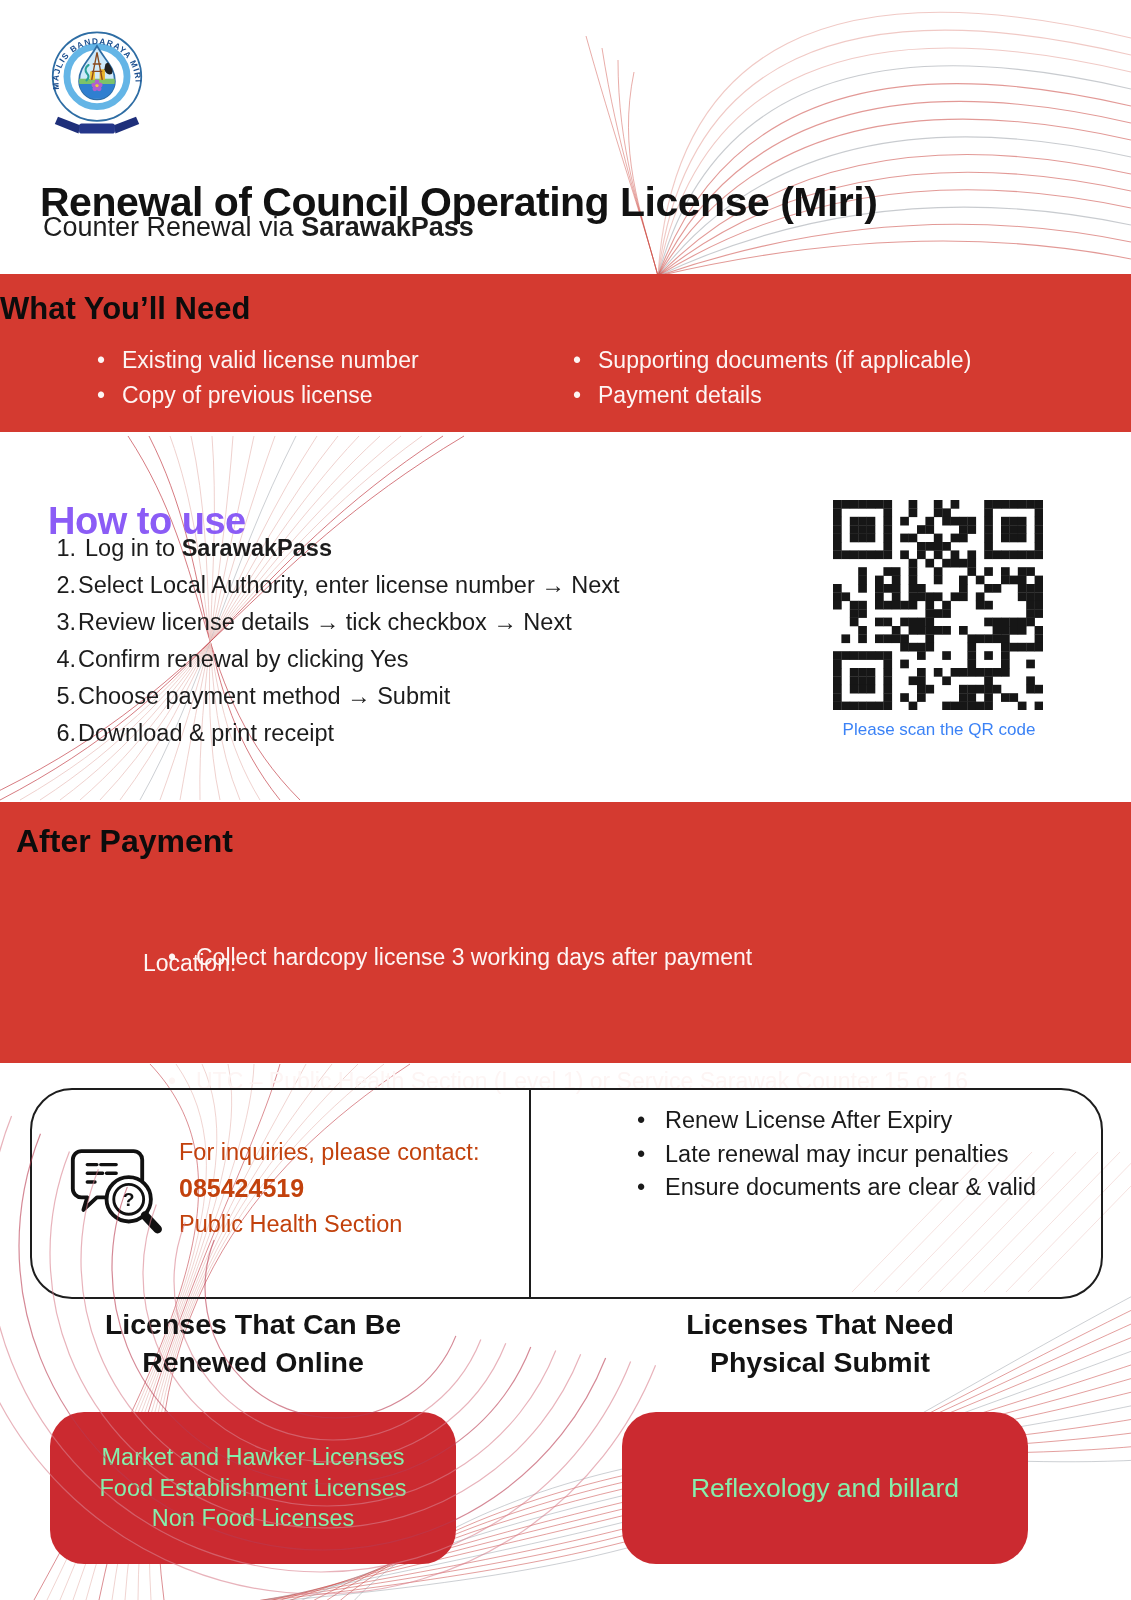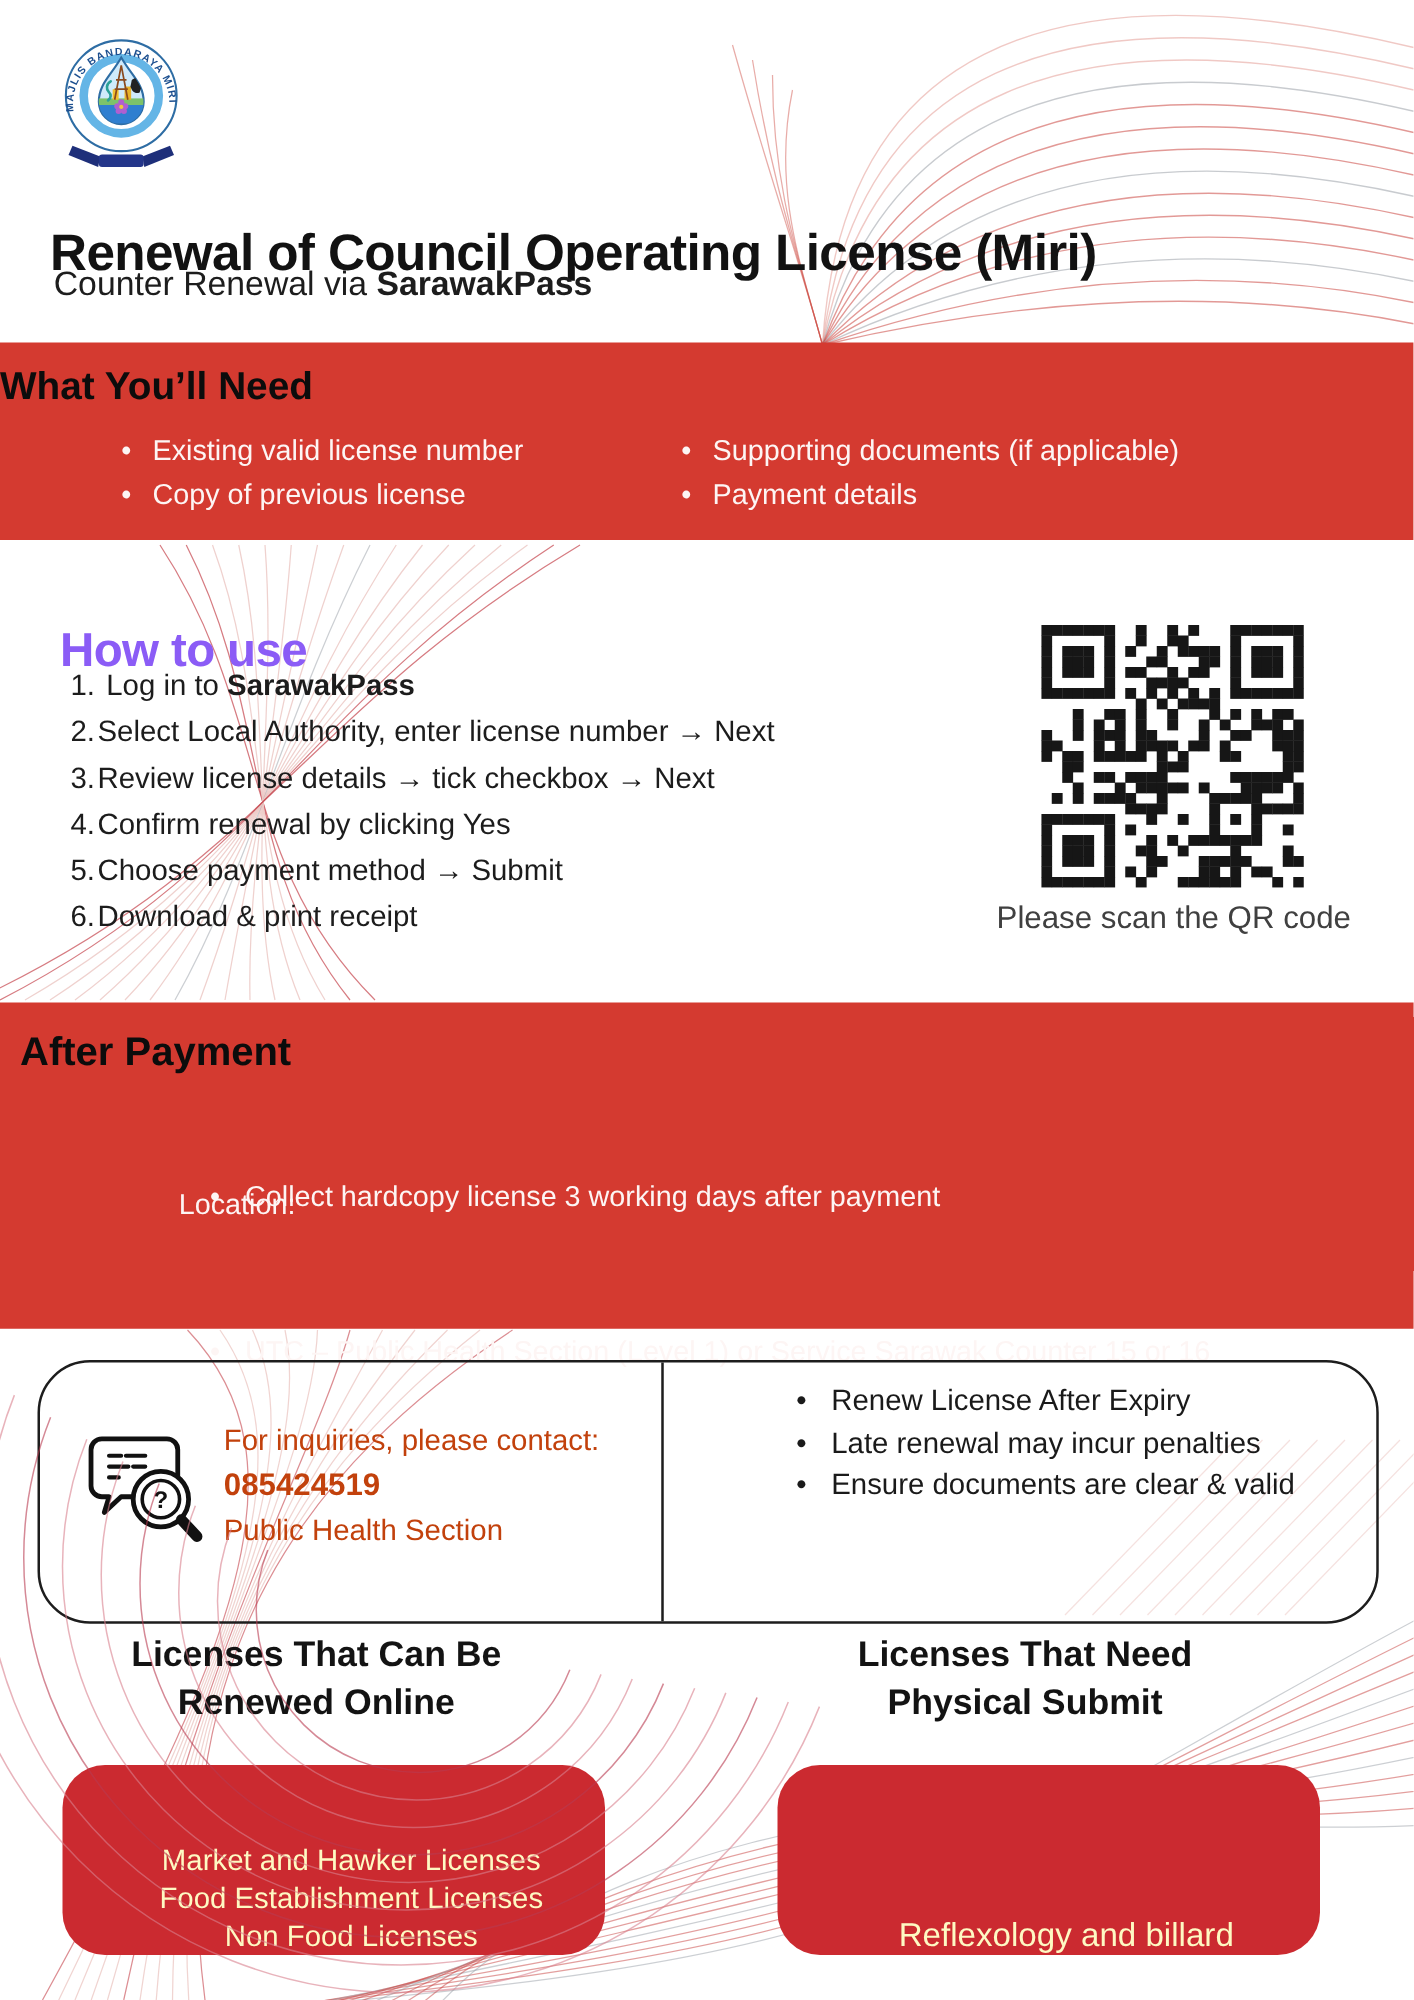--- a/index.html
+++ b/index.html
@@ -19,21 +19,21 @@
   .subtitle{left:43px;top:212px;font-size:27px;color:#1d1d1d;}
   .subtitle b{font-weight:800;}
 
   
   .banner{left:0;width:1131px;background:var(--banner-red,#d43a30);}
   .banner-need{top:274px;height:158px;}
   .banner-pay{top:802px;height:261px;padding-left:16px;}
   .banner h2{margin:0;text-align:left;font-size:31px;font-weight:800;color:#0c0c0c;}
   .banner-need h2{padding-top:17px;}
   .banner-pay h2{padding-top:21px;font-size:32px;}
-  .need-cols{display:flex;padding:16px 0 0 95px;}
+  .need-cols{display:flex;padding:16px 0 0 95px;gap:28px;}
   .need-col{list-style:none;margin:0;padding:0;width:448px;}
   .wli{position:relative;padding-left:27px;color:#fdf5f4;font-size:23px;line-height:35px;}
   .wli::before{content:"•";position:absolute;left:2px;}
   .ap-item{position:absolute;color:#fdf5f4;font-size:23px;}
   .ap-b1{left:152px;top:84px;}
   .ap-loc{left:143px;top:148px;}
   .ap-b2{left:152px;top:181px;}
   .ap-bullet{position:relative;padding-left:28px;}
   .ap-bullet::before{content:"•";position:absolute;left:0;}
 
@@ -41,40 +41,40 @@
   .howto-title{left:48px;top:468px;font-size:38px;font-weight:800;letter-spacing:-0.5px;color:#8b5cf6;}
   .steps{left:46px;top:530px;margin:0;padding:0;list-style:none;}
   .step{display:flex;font-size:23.5px;line-height:37px;color:#1c1c1c;}
   .step .num{min-width:30px;text-align:right;}
   .step .stxt{margin-left:2px;}
   .step.first .stxt{margin-left:9px;}
   .step b{font-weight:800;}
 
   
   .qr-box{left:833px;top:500px;width:210px;height:210px;}
-  .qr-caption{left:778px;top:720px;width:322px;text-align:center;font-size:25px;color:#404040;}
+  .qr-caption{left:778px;top:720px;width:322px;text-align:center;font-size:17px;color:#3b82f6;}
 
   
   .infobox{left:30px;top:1088px;width:1069px;height:207px;border:2px solid #1d1d1d;border-radius:42px;background:transparent;}
   .ib-divider{position:absolute;left:497px;top:0;bottom:0;width:2px;background:#1d1d1d;}
   .contact-icon{position:absolute;left:36px;top:50px;width:106px;height:108px;}
   .contact-text{position:absolute;left:147px;top:44px;font-size:23.5px;line-height:36px;color:#c2410c;}
   .contact-text .phone{font-weight:800;font-size:25px;}
   .things{position:absolute;left:499px;top:0;width:570px;}
   .things h3{margin:26px 0 0 0;text-align:center;font-size:30px;font-weight:800;color:#101010;}
   .things ul{list-style:none;margin:14px 0 0 0;padding:0 0 0 104px;}
   .tli{position:relative;padding-left:30px;font-size:23.5px;line-height:33.5px;color:#1a1a1a;}
   .tli::before{content:"•";position:absolute;left:2px;}
 
   
   .bh{width:452px;text-align:center;font-size:28.5px;line-height:38px;font-weight:800;color:#131313;}
   .bh-left{left:27px;top:1305px;}
   .bh-right{left:594px;top:1305px;}
-  .redbox{background:var(--box-red,#cb2a30);border-radius:34px;color:#fef9c3;
-    display:flex;flex-direction:column;justify-content:flex-end;align-items:center;text-align:center;padding-left:28px;}
+  .redbox{background:var(--box-red,#cb2a30);border-radius:34px;color:#86efac;
+    display:flex;flex-direction:column;justify-content:center;align-items:center;text-align:center;}
   .rb-left{left:50px;top:1412px;width:406px;height:152px;font-size:23.5px;line-height:30.5px;}
   .rb-right{left:622px;top:1412px;width:406px;height:152px;font-size:26.5px;}
 </style>
 </head>
 <body>
 
 <div class="page" style="--banner-red: #d43a30; --box-red: #cb2a30;">
 
   <svg class="decor" id="decor-bg" viewBox="0 0 1131 1600">
       <path d="M658,276 Q680,-70 1131,38" fill="none" stroke="#e49d96" stroke-opacity="0.55" stroke-width="1.1"></path>

